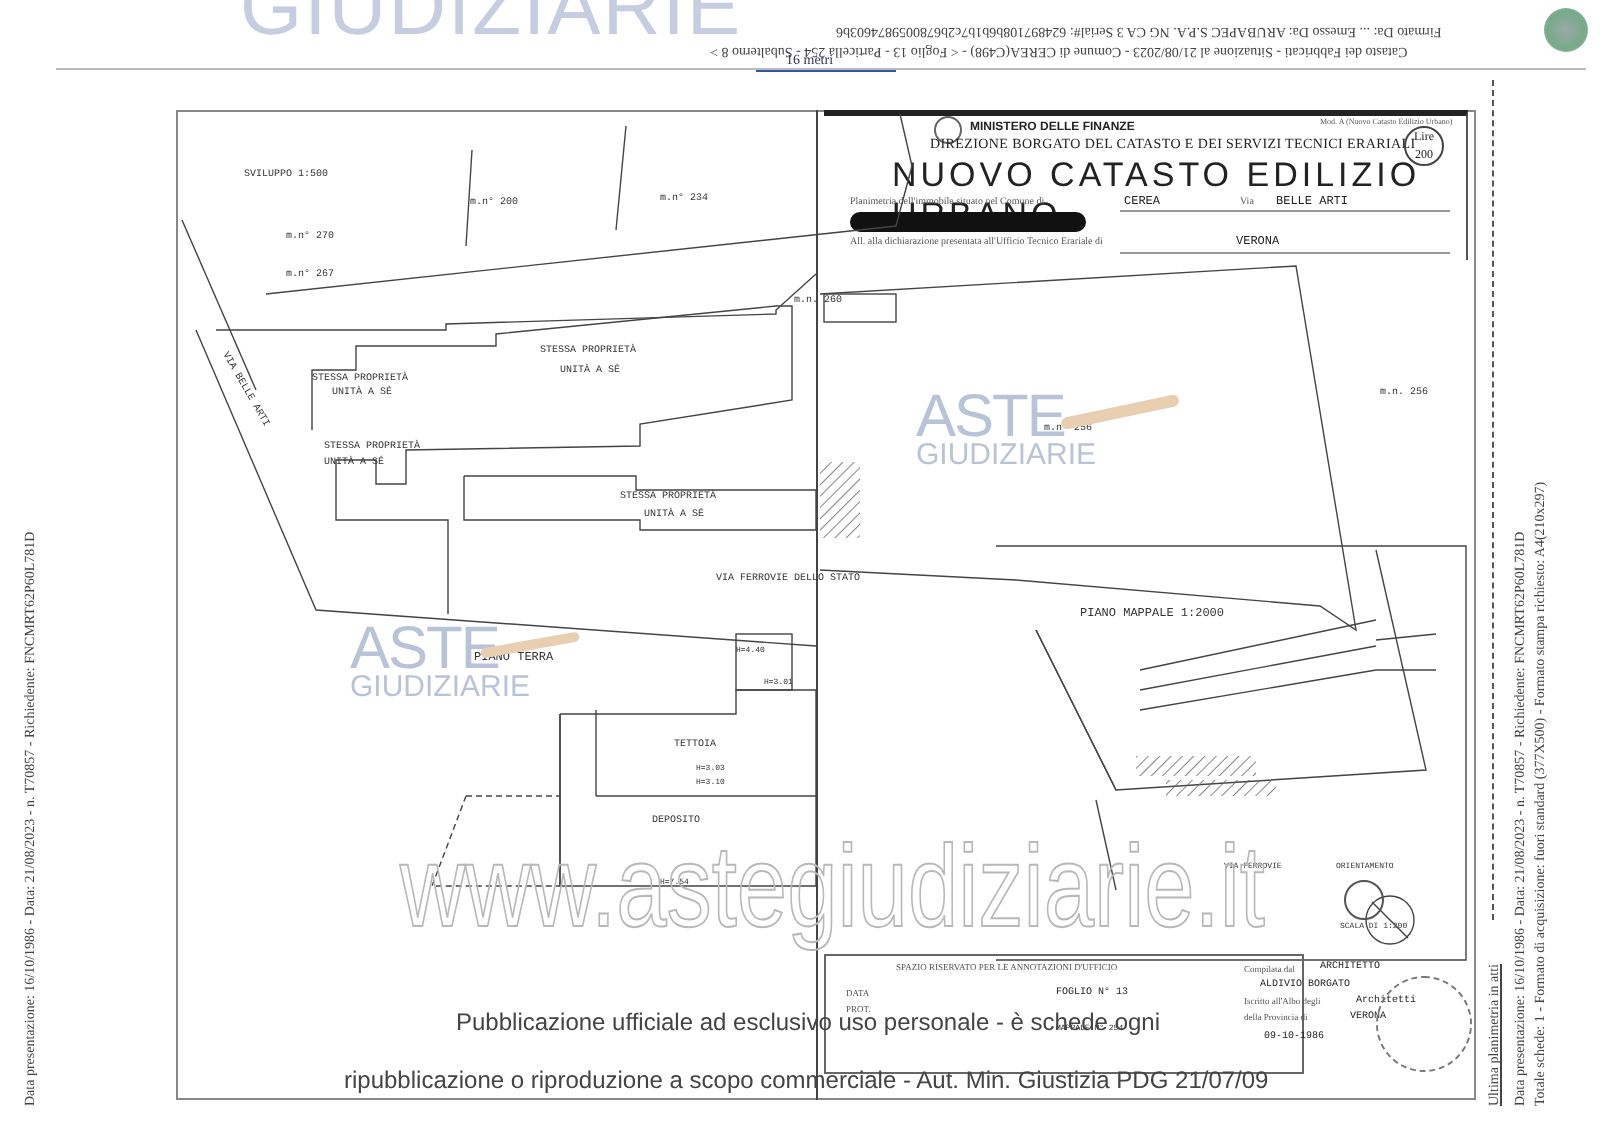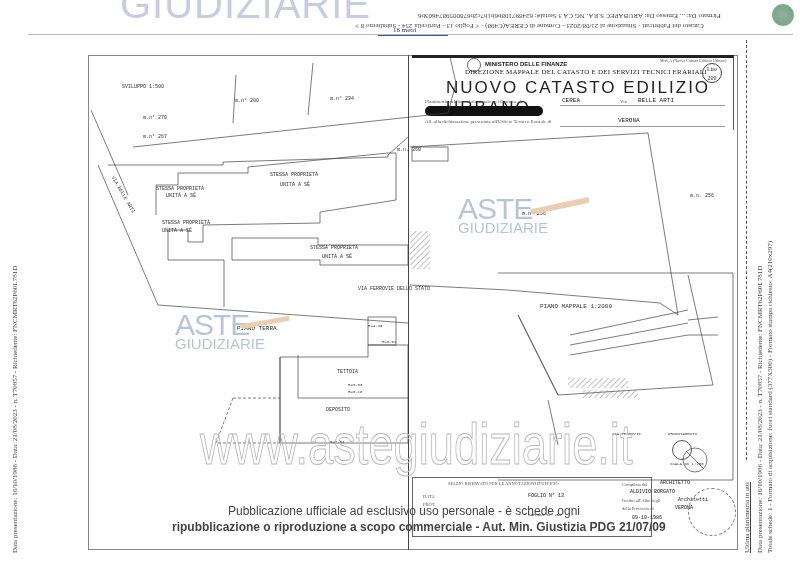--- a/index.html
+++ b/index.html
@@ -44,21 +44,21 @@
 
 <div class="abs" style="left:28px; top:34px; width:765px; height:1px; background:#bbb;"></div>
 
 <div class="abs sheet"></div>
 <div class="abs divider-v"></div>
 
 <div class="abs title-box"></div>
 <div class="abs form-line" style="left:660px; top:58px; font-size:4px;">Mod. A (Nuovo Catasto Edilizio Urbano)</div>
 <div class="abs" style="left:467px; top:58px; width:14px; height:14px; border:1px solid #666; border-radius:50%;"></div>
 <div class="abs min">MINISTERO DELLE FINANZE</div>
-<div class="abs dir">DIREZIONE MAPPALE DEL CATASTO E DEI SERVIZI TECNICI ERARIALI</div>
+<div class="abs dir">DIREZIONE BORGATO DEL CATASTO E DEI SERVIZI TECNICI ERARIALI</div>
 <div class="abs nceu">NUOVO CATASTO EDILIZIO URBANO</div>
 <div class="abs lire">Lire 200</div>
 
 <div class="abs form-line" style="left:425px; top:99px;">Planimetria dell'immobile situato nel Comune di</div>
 <div class="abs hand" style="left:562px; top:97px;">CEREA</div>
 <div class="abs form-line" style="left:620px; top:99px;">Via</div>
 <div class="abs hand" style="left:638px; top:97px;">BELLE ARTI</div>
 <div class="abs" style="left:560px; top:105px; width:165px; height:1px; background:#999;"></div>
 <div class="abs form-line" style="left:425px; top:108px; color:#fff;">Ditta</div>
 <div class="abs redact"></div>
@@ -172,19 +172,19 @@
 <div class="abs hand" style="left:660px; top:480px; font-size:5px;">ARCHITETTO</div>
 <div class="abs hand" style="left:630px; top:489px; font-size:5px;">ALDIVIO BORGATO</div>
 <div class="abs bb-head" style="left:622px; top:498px;">Iscritto all'Albo degli</div>
 <div class="abs hand" style="left:678px; top:497px; font-size:5px;">Architetti</div>
 <div class="abs bb-head" style="left:622px; top:506px;">della Provincia di</div>
 <div class="abs hand" style="left:675px; top:505px; font-size:5px;">VERONA</div>
 <div class="abs hand" style="left:632px; top:515px; font-size:5px;">09-10-1986</div>
 <div class="abs stamp"></div>
 
 <div class="abs pub" style="left:228px; top:504px;">Pubblicazione ufficiale ad esclusivo uso personale - è schede ogni</div>
-<div class="abs pub" style="left:172px; top:520px;font-weight:bold;">ripubblicazione o riproduzione a scopo commerciale - Aut. Min. Giustizia PDG 21/07/09</div>
+<div class="abs pub" style="left:172px; top:533px;">ripubblicazione o riproduzione a scopo commerciale - Aut. Min. Giustizia PDG 21/07/09</div>
 
 <div class="abs vtext" style="left:11px; top:553px;">Data presentazione: 16/10/1986 - Data: 21/08/2023 - n. T70857 - Richiedente: FNCMRT62P60L781D</div>
 <div class="abs vtext" style="left:743px; top:553px; text-decoration: underline;">Ultima planimetria in atti</div>
 <div class="abs vtext" style="left:756px; top:553px;">Data presentazione: 16/10/1986 - Data: 21/08/2023 - n. T70857 - Richiedente: FNCMRT62P60L781D</div>
 <div class="abs vtext" style="left:766px; top:553px;">Totale schede: 1 - Formato di acquisizione: fuori standard (377X500) - Formato stampa richiesto: A4(210x297)</div>
 <div class="abs" style="left:746px; top:40px; width:0; height:420px; border-left:1px dashed #555;"></div>
 
 </body></html>

